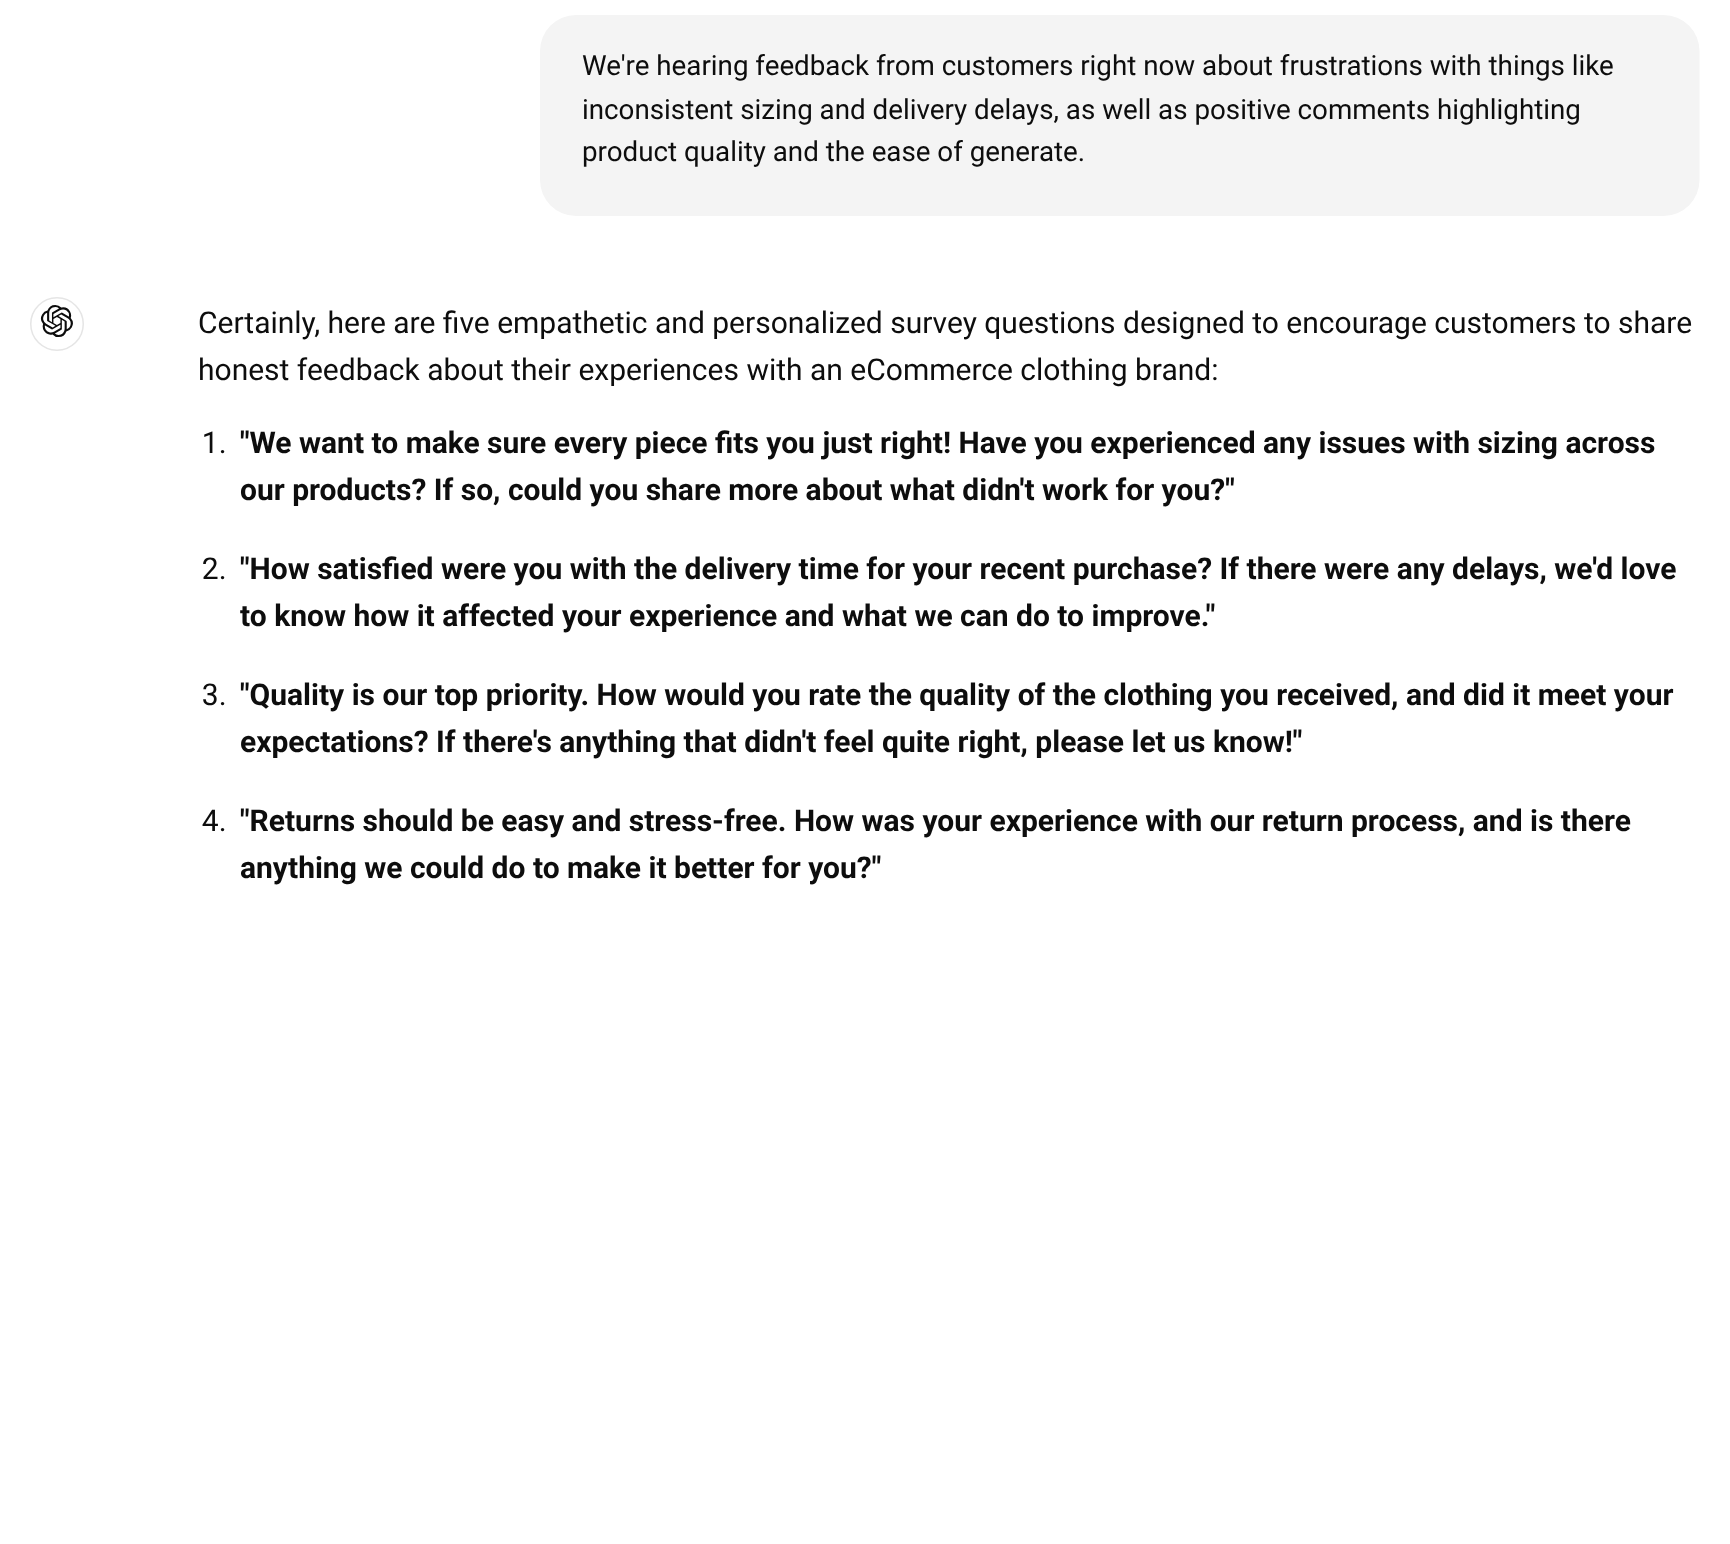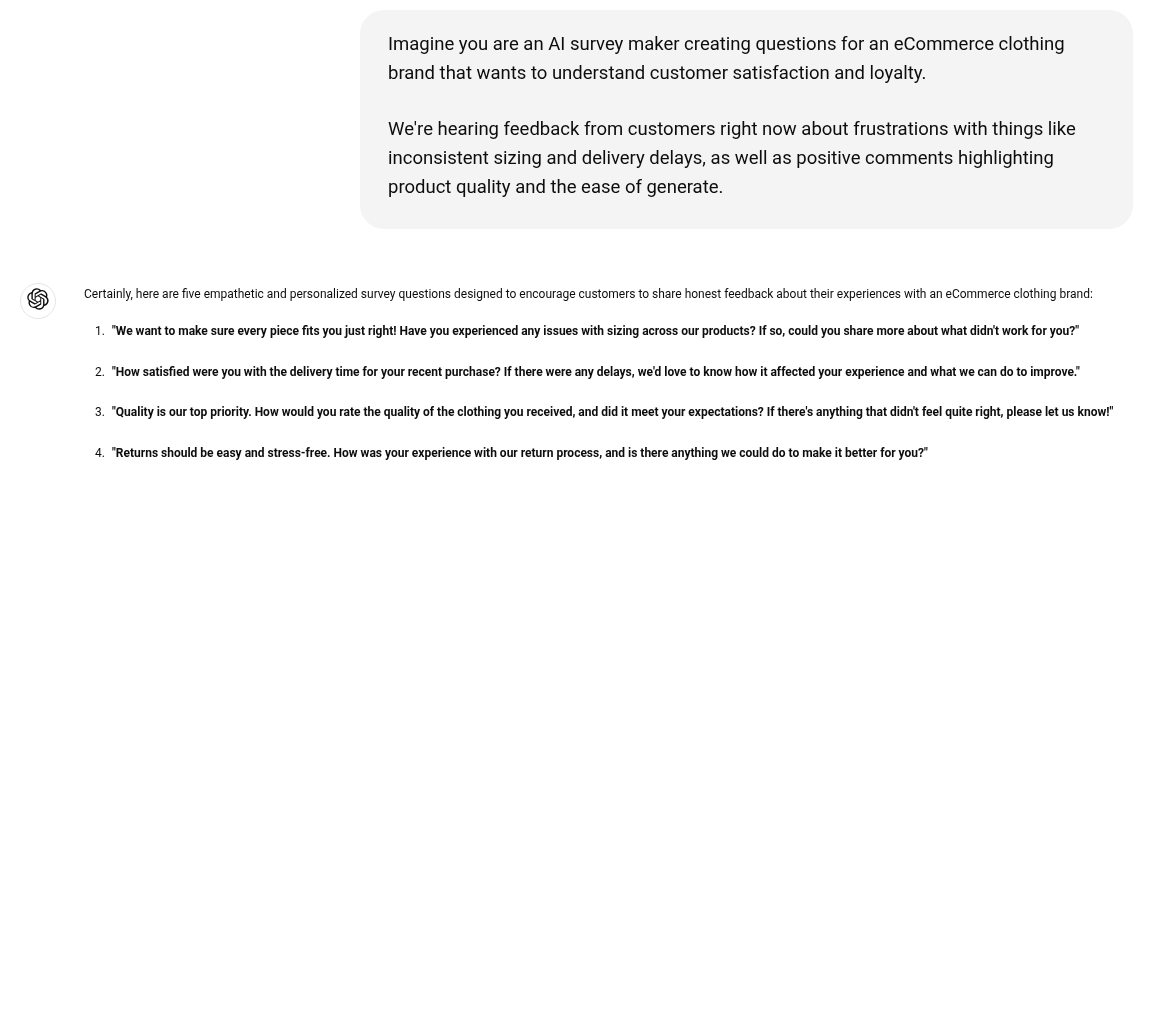--- a/index.html
+++ b/index.html
@@ -44,24 +44,25 @@
       align-items: center;
       justify-content: center;
       margin-top: 4px;
     }
     .assistant-avatar svg {
       width: 22px;
       height: 22px;
     }
     .assistant-body {
       flex: 1;
-      font-size: 12px;
+      font-size: 20px;
       line-height: 1.55;
       color: #0d0d0d;
       margin-top: 6px;
+      margin-left: 48px;
     }
     .assistant-intro {
       margin-bottom: 18px;
     }
     .assistant-list {
       list-style: decimal;
       padding-left: 24px;
     }
     .assistant-list li {
       margin-bottom: 22px;
@@ -71,21 +72,20 @@
     .assistant-list li::marker {
       font-weight: 400;
     }
   </style>
 </head>
 <body>
 
 <div class="chat-container">
 
   <div class="user-message">
-    <p>Imagine you are an AI survey maker creating questions for an eCommerce clothing brand that wants to understand customer satisfaction and loyalty.</p>
     <p>We're hearing feedback from customers right now about frustrations with things like inconsistent sizing and delivery delays, as well as positive comments highlighting product quality and the ease of generate.</p>
   </div>
 
   <div class="assistant-row">
     <div class="assistant-avatar">
       <span>
         <svg viewBox="0 0 41 41" fill="none" xmlns="http://www.w3.org/2000/svg">
           <path d="M37.532 16.87a9.963 9.963 0 0 0-.856-8.184 10.078 10.078 0 0 0-10.855-4.835A9.964 9.964 0 0 0 18.306.5a10.079 10.079 0 0 0-9.614 6.977 9.967 9.967 0 0 0-6.664 4.834 10.08 10.08 0 0 0 1.24 11.817 9.965 9.965 0 0 0 .856 8.185 10.079 10.079 0 0 0 10.855 4.835 9.965 9.965 0 0 0 7.516 3.35 10.078 10.078 0 0 0 9.617-6.981 9.967 9.967 0 0 0 6.663-4.834 10.079 10.079 0 0 0-1.243-11.813ZM22.498 37.886a7.474 7.474 0 0 1-4.799-1.735c.061-.033.168-.091.237-.134l7.964-4.6a1.294 1.294 0 0 0 .655-1.134V19.054l3.366 1.944a.12.12 0 0 1 .066.092v9.299a7.505 7.505 0 0 1-7.49 7.496ZM6.392 31.006a7.471 7.471 0 0 1-.894-5.023c.06.036.162.099.237.141l7.964 4.6a1.297 1.297 0 0 0 1.308 0l9.724-5.614v3.888a.12.12 0 0 1-.048.103l-8.051 4.649a7.504 7.504 0 0 1-10.24-2.744ZM4.297 13.62A7.469 7.469 0 0 1 8.2 10.333c0 .068-.004.19-.004.274v9.201a1.294 1.294 0 0 0 .654 1.132l9.723 5.614-3.366 1.944a.12.12 0 0 1-.114.01L7.04 23.856a7.504 7.504 0 0 1-2.743-10.237Zm27.658 6.437-9.724-5.615 3.367-1.943a.121.121 0 0 1 .113-.01l8.052 4.648a7.498 7.498 0 0 1-1.158 13.528v-9.476a1.293 1.293 0 0 0-.65-1.132Zm3.35-5.043c-.059-.037-.162-.099-.236-.141l-7.965-4.6a1.298 1.298 0 0 0-1.308 0l-9.723 5.614v-3.888a.12.12 0 0 1 .048-.103l8.05-4.645a7.497 7.497 0 0 1 11.135 7.763Zm-21.063 6.929-3.367-1.944a.12.12 0 0 1-.065-.092v-9.299a7.497 7.497 0 0 1 12.293-5.756 6.94 6.94 0 0 0-.236.134l-7.965 4.6a1.294 1.294 0 0 0-.654 1.132l-.006 11.225Zm1.829-3.943 4.33-2.501 4.332 2.5v5l-4.331 2.5-4.331-2.5V18Z" fill="#0d0d0d"></path>
         </svg>
       </span>

